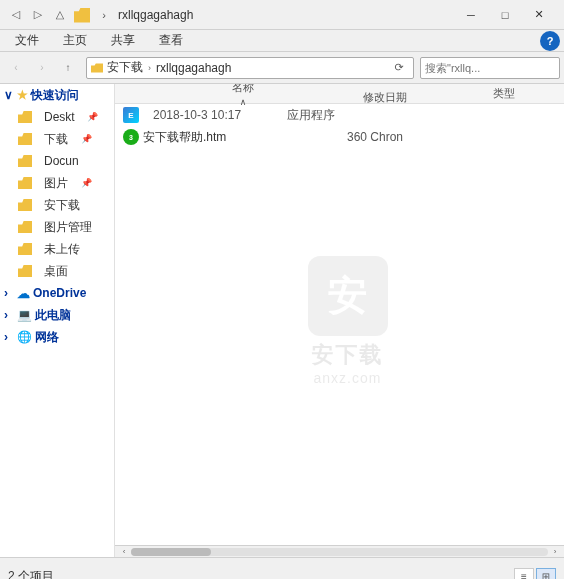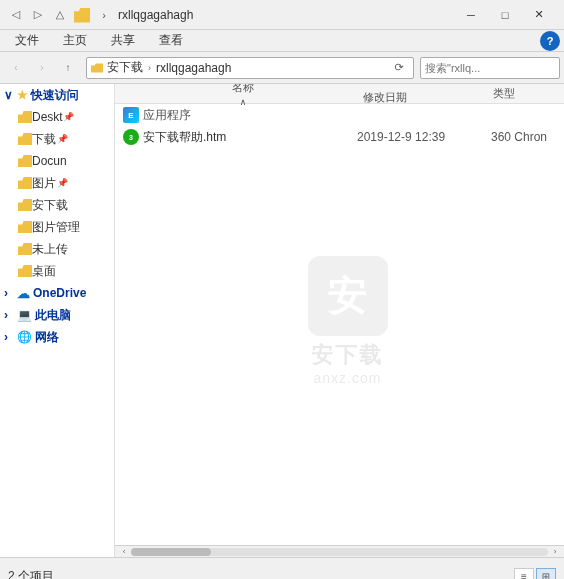--- a/index.html
+++ b/index.html
@@ -191,21 +191,21 @@
       border-right: 1px solid #e0e0e0;
       overflow: hidden;
       flex-shrink: 0;
     }
     .sidebar-item {
       display: flex;
       align-items: center;
       height: 22px;
       padding: 0 4px 0 8px;
       cursor: pointer;
-      gap: 0;
+      gap: 12px;
       color: #333;
       font-size: 12px;
     }
     .sidebar-item-indent {
       padding-left: 18px;
     }
     .sidebar-folder-icon {
       width: 14px;
       height: 12px;
       background: #f0c040;
@@ -595,28 +595,28 @@
       <div class="col-header col-type">
         <span>类型</span>
       </div>
     </div>
 
     <div class="file-list">
       <div class="file-row">
         <div class="file-icon">
           <div class="icon-exe">E</div>
         </div>
+        <div class="file-date">2018-10-3  10:17</div>
         <div class="file-type">应用程序</div>
       </div>
       <div class="file-row">
         <div class="file-icon">
           <div class="icon-360">3</div>
         </div>
         <div class="file-name">安下载帮助.htm</div>
-        <div class="file-date">2019-12-9  12:39</div>
         <div class="file-type">360 Chron</div>
       </div>
     </div>
 
     <div class="scrollbar-area">
       <div class="scroll-arrow">‹</div>
       <div class="h-scrollbar">
         <div class="h-scroll-thumb"></div>
       </div>
       <div class="scroll-arrow">›</div>

